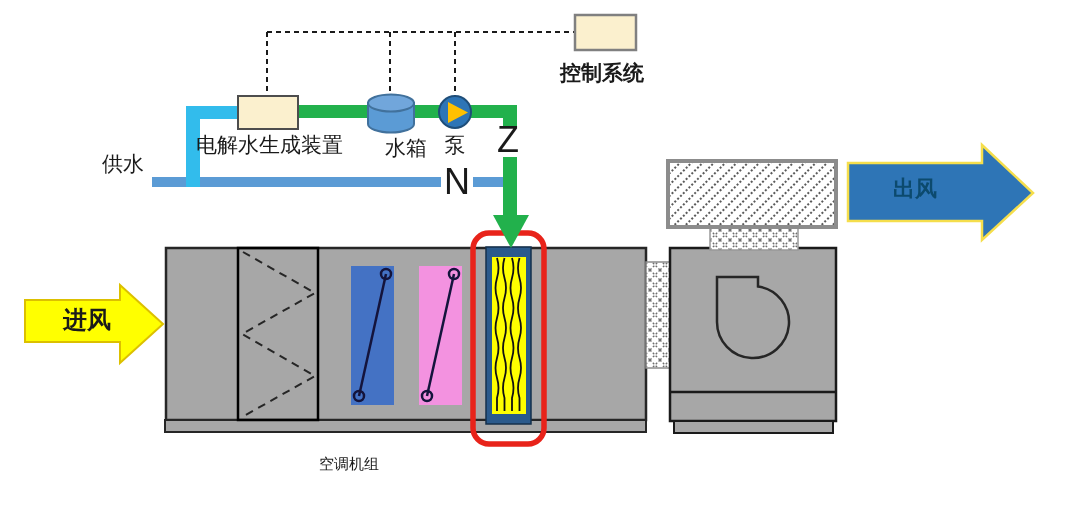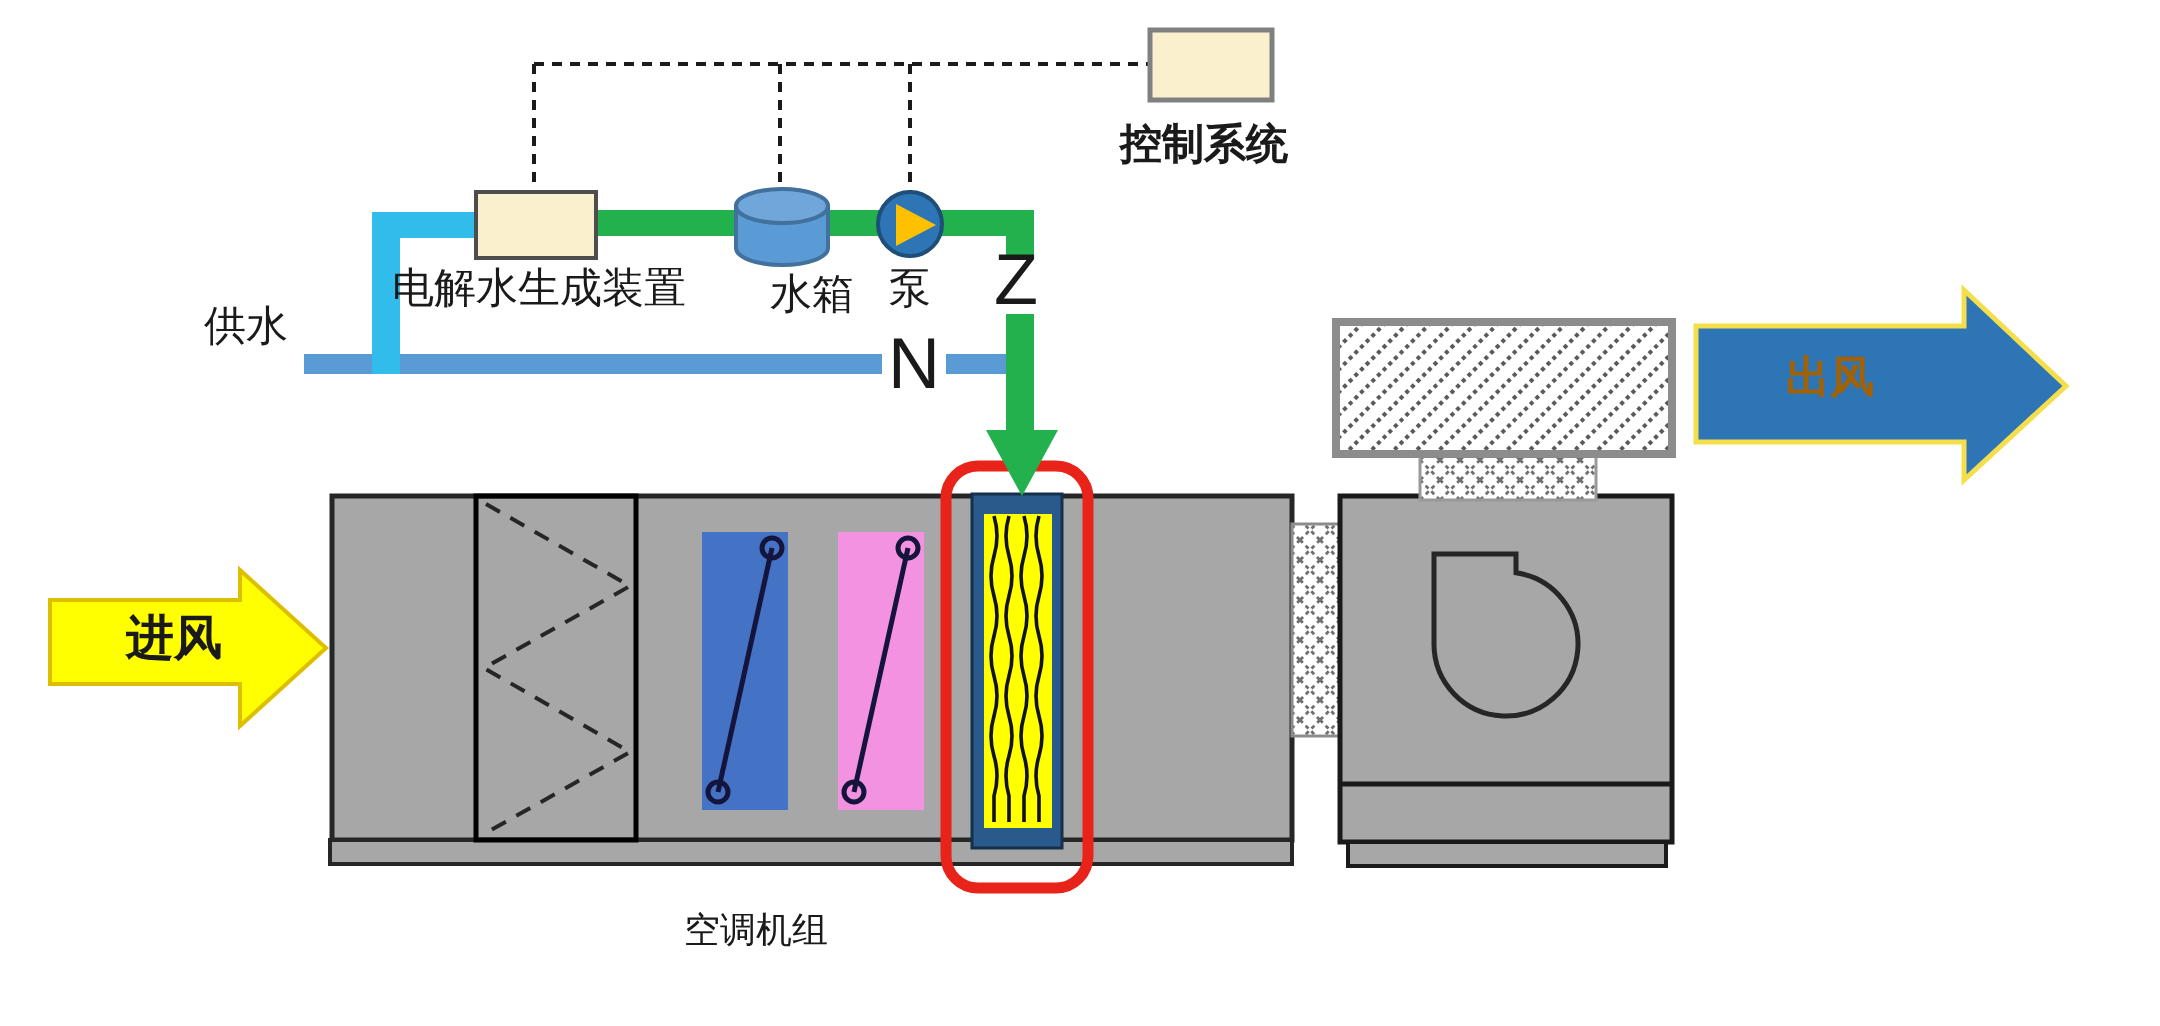--- a/index.html
+++ b/index.html
@@ -128,16 +128,16 @@
   </svg>
 
   <div class="lbl lbl-md" style="left:550px;top:61px;width:104px;font-weight:bold;">控制系统</div>
   <div class="lbl lbl-sm" style="left:192px;top:133px;width:155px;">电解水生成装置</div>
   <div class="lbl lbl-sm" style="left:364px;top:136px;width:50px;margin-left:17px;">水箱</div>
   <div class="lbl lbl-sm" style="left:438px;top:133px;width:34px;">泵</div>
   <div class="lbl lbl-md" style="left:102px;top:152px;">供水</div>
   <div class="lbl break-mark" style="left:492px;top:122px;width:32px;">Z</div>
   <div class="lbl break-mark" style="left:440px;top:164px;width:34px;">N</div>
   <div class="lbl" style="left:42px;top:306px;width:90px;font-size:24px;font-weight:600;">进风</div>
-  <div class="lbl lbl-big" style="left:865px;top:176px;width:100px;color:#a16207;">出风</div>
-  <div class="lbl" style="left:318px;top:455px;width:120px;font-size:18px;">空调机组</div>
+  <div class="lbl lbl-big" style="left:865px;top:176px;width:100px;color:#0c4a6e;">出风</div>
+  <div class="lbl" style="left:289px;top:455px;width:120px;font-size:15px;">空调机组</div>
 
 </div>
 
 </body></html>

